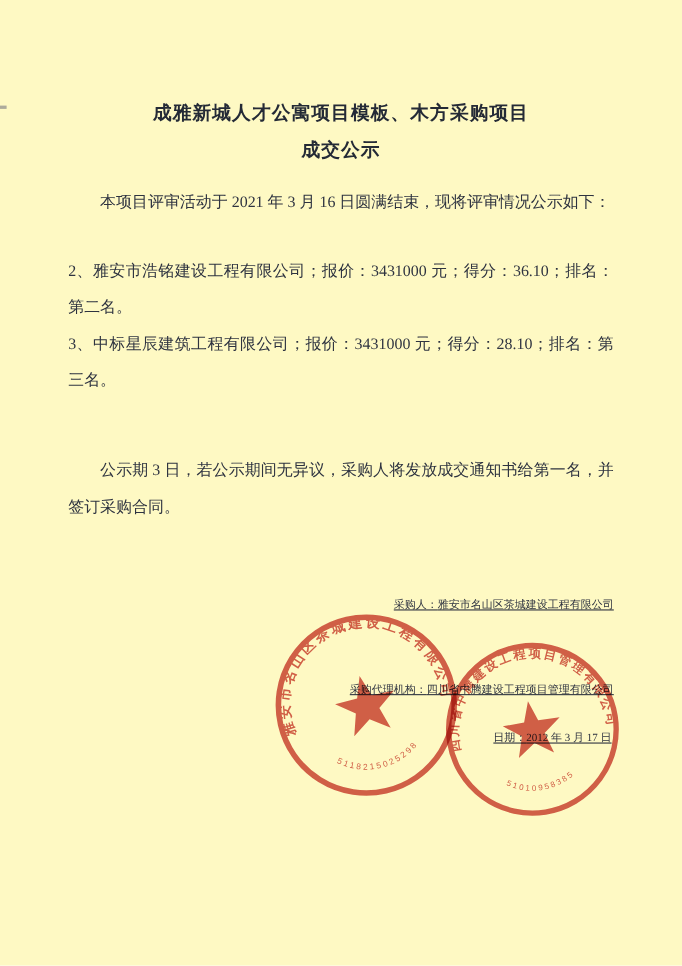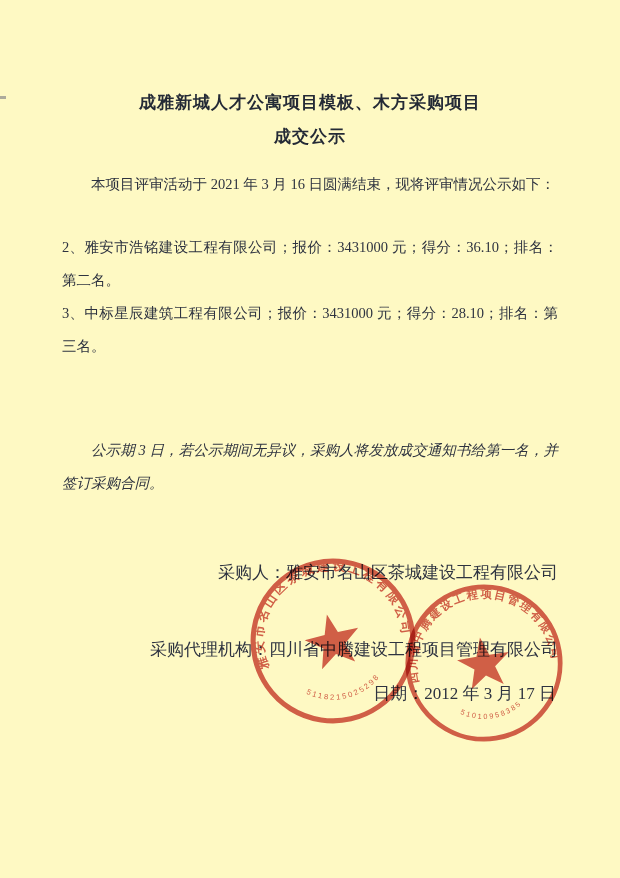--- a/index.html
+++ b/index.html
@@ -35,23 +35,23 @@
     color: #242a36;
   }
   .body-text {
     font-size: 14.5px;
     line-height: 33px;
     text-align: justify;
   }
   .intro { margin-top: 14px; text-indent: 2em; }
   .results { margin-top: 30px; }
   .result-item { }
-  .closing { margin-top: 71px; text-indent: 2em; font-style: italic; }
+  .closing { margin-top: 49px; text-indent: 2em; }
   .signature-block { text-align: right; }
-  .sig-line { font-size: 17px; line-height: 33px; white-space: nowrap; }
+  .sig-line { font-size: 10px; line-height: 33px; white-space: nowrap; text-decoration: underline; }
   .sig-purchaser { margin-top: 56px; }
   .sig-agency { margin-top: 44px; }
   .sig-date { margin-top: 11px; padding-right: 2px; }
   .seal {
     position: absolute;
     mix-blend-mode: multiply;
     opacity: 0.85;
     pointer-events: none;
   }
   .seal-purchaser {

